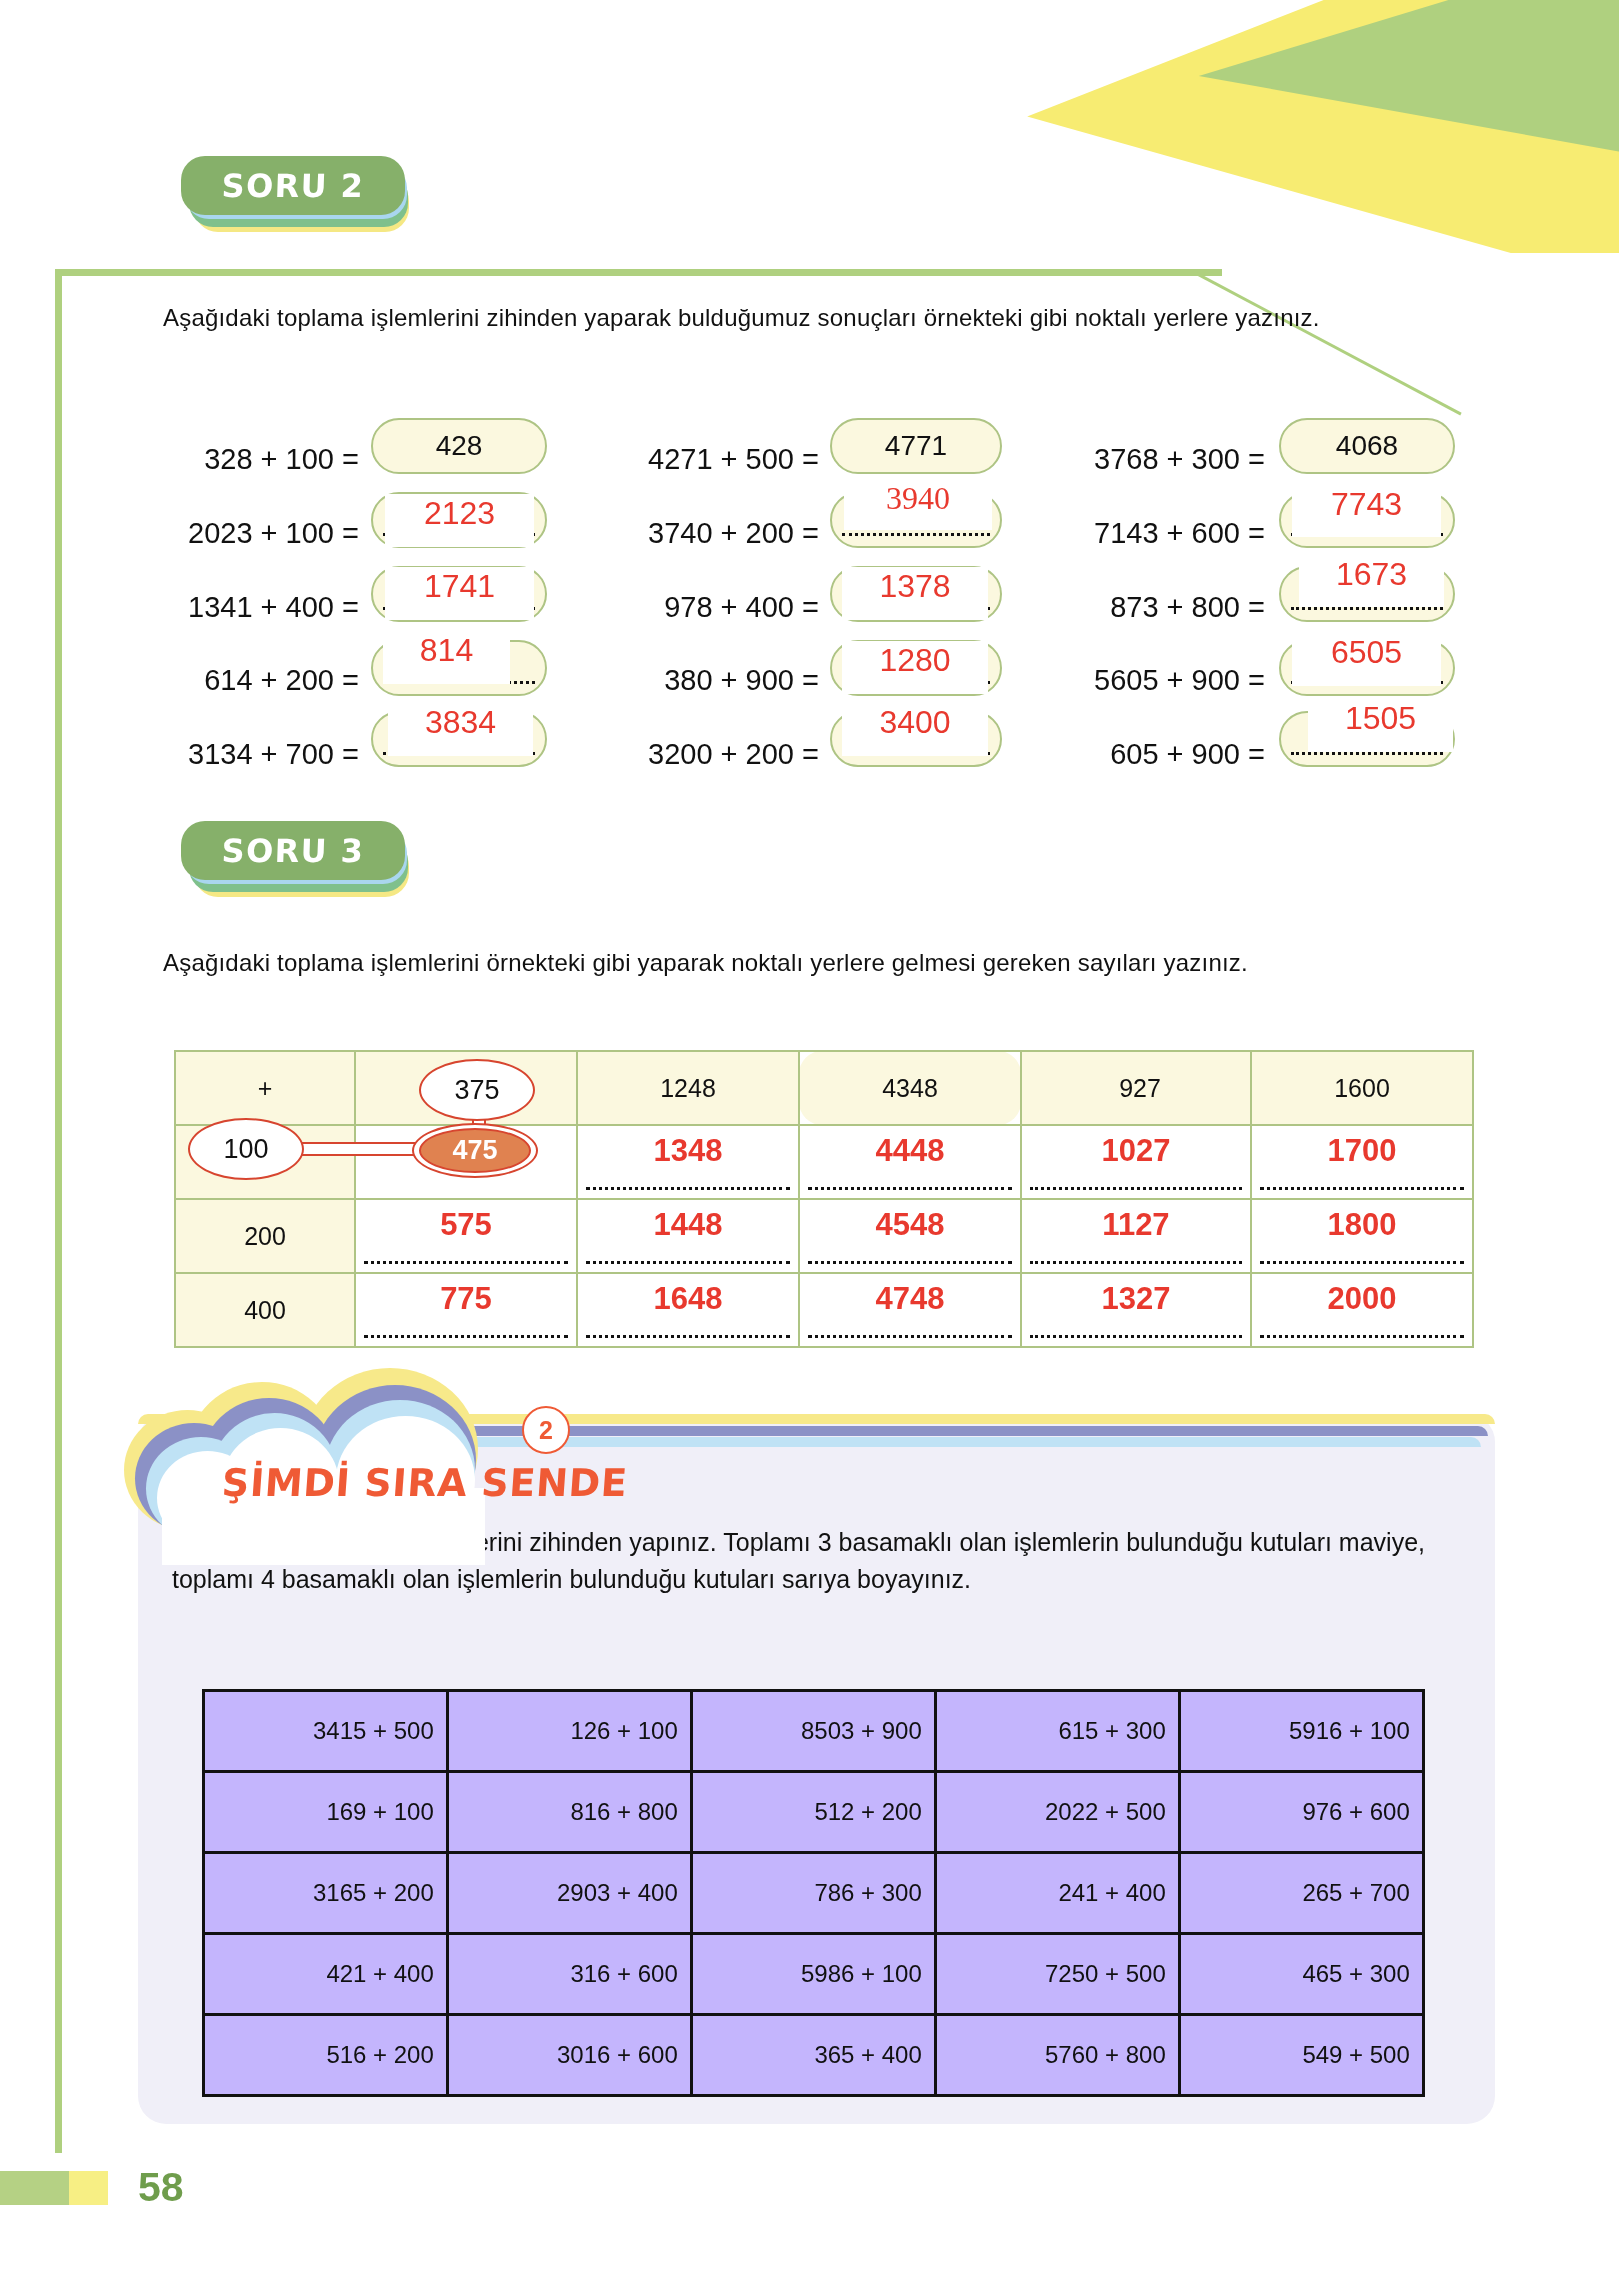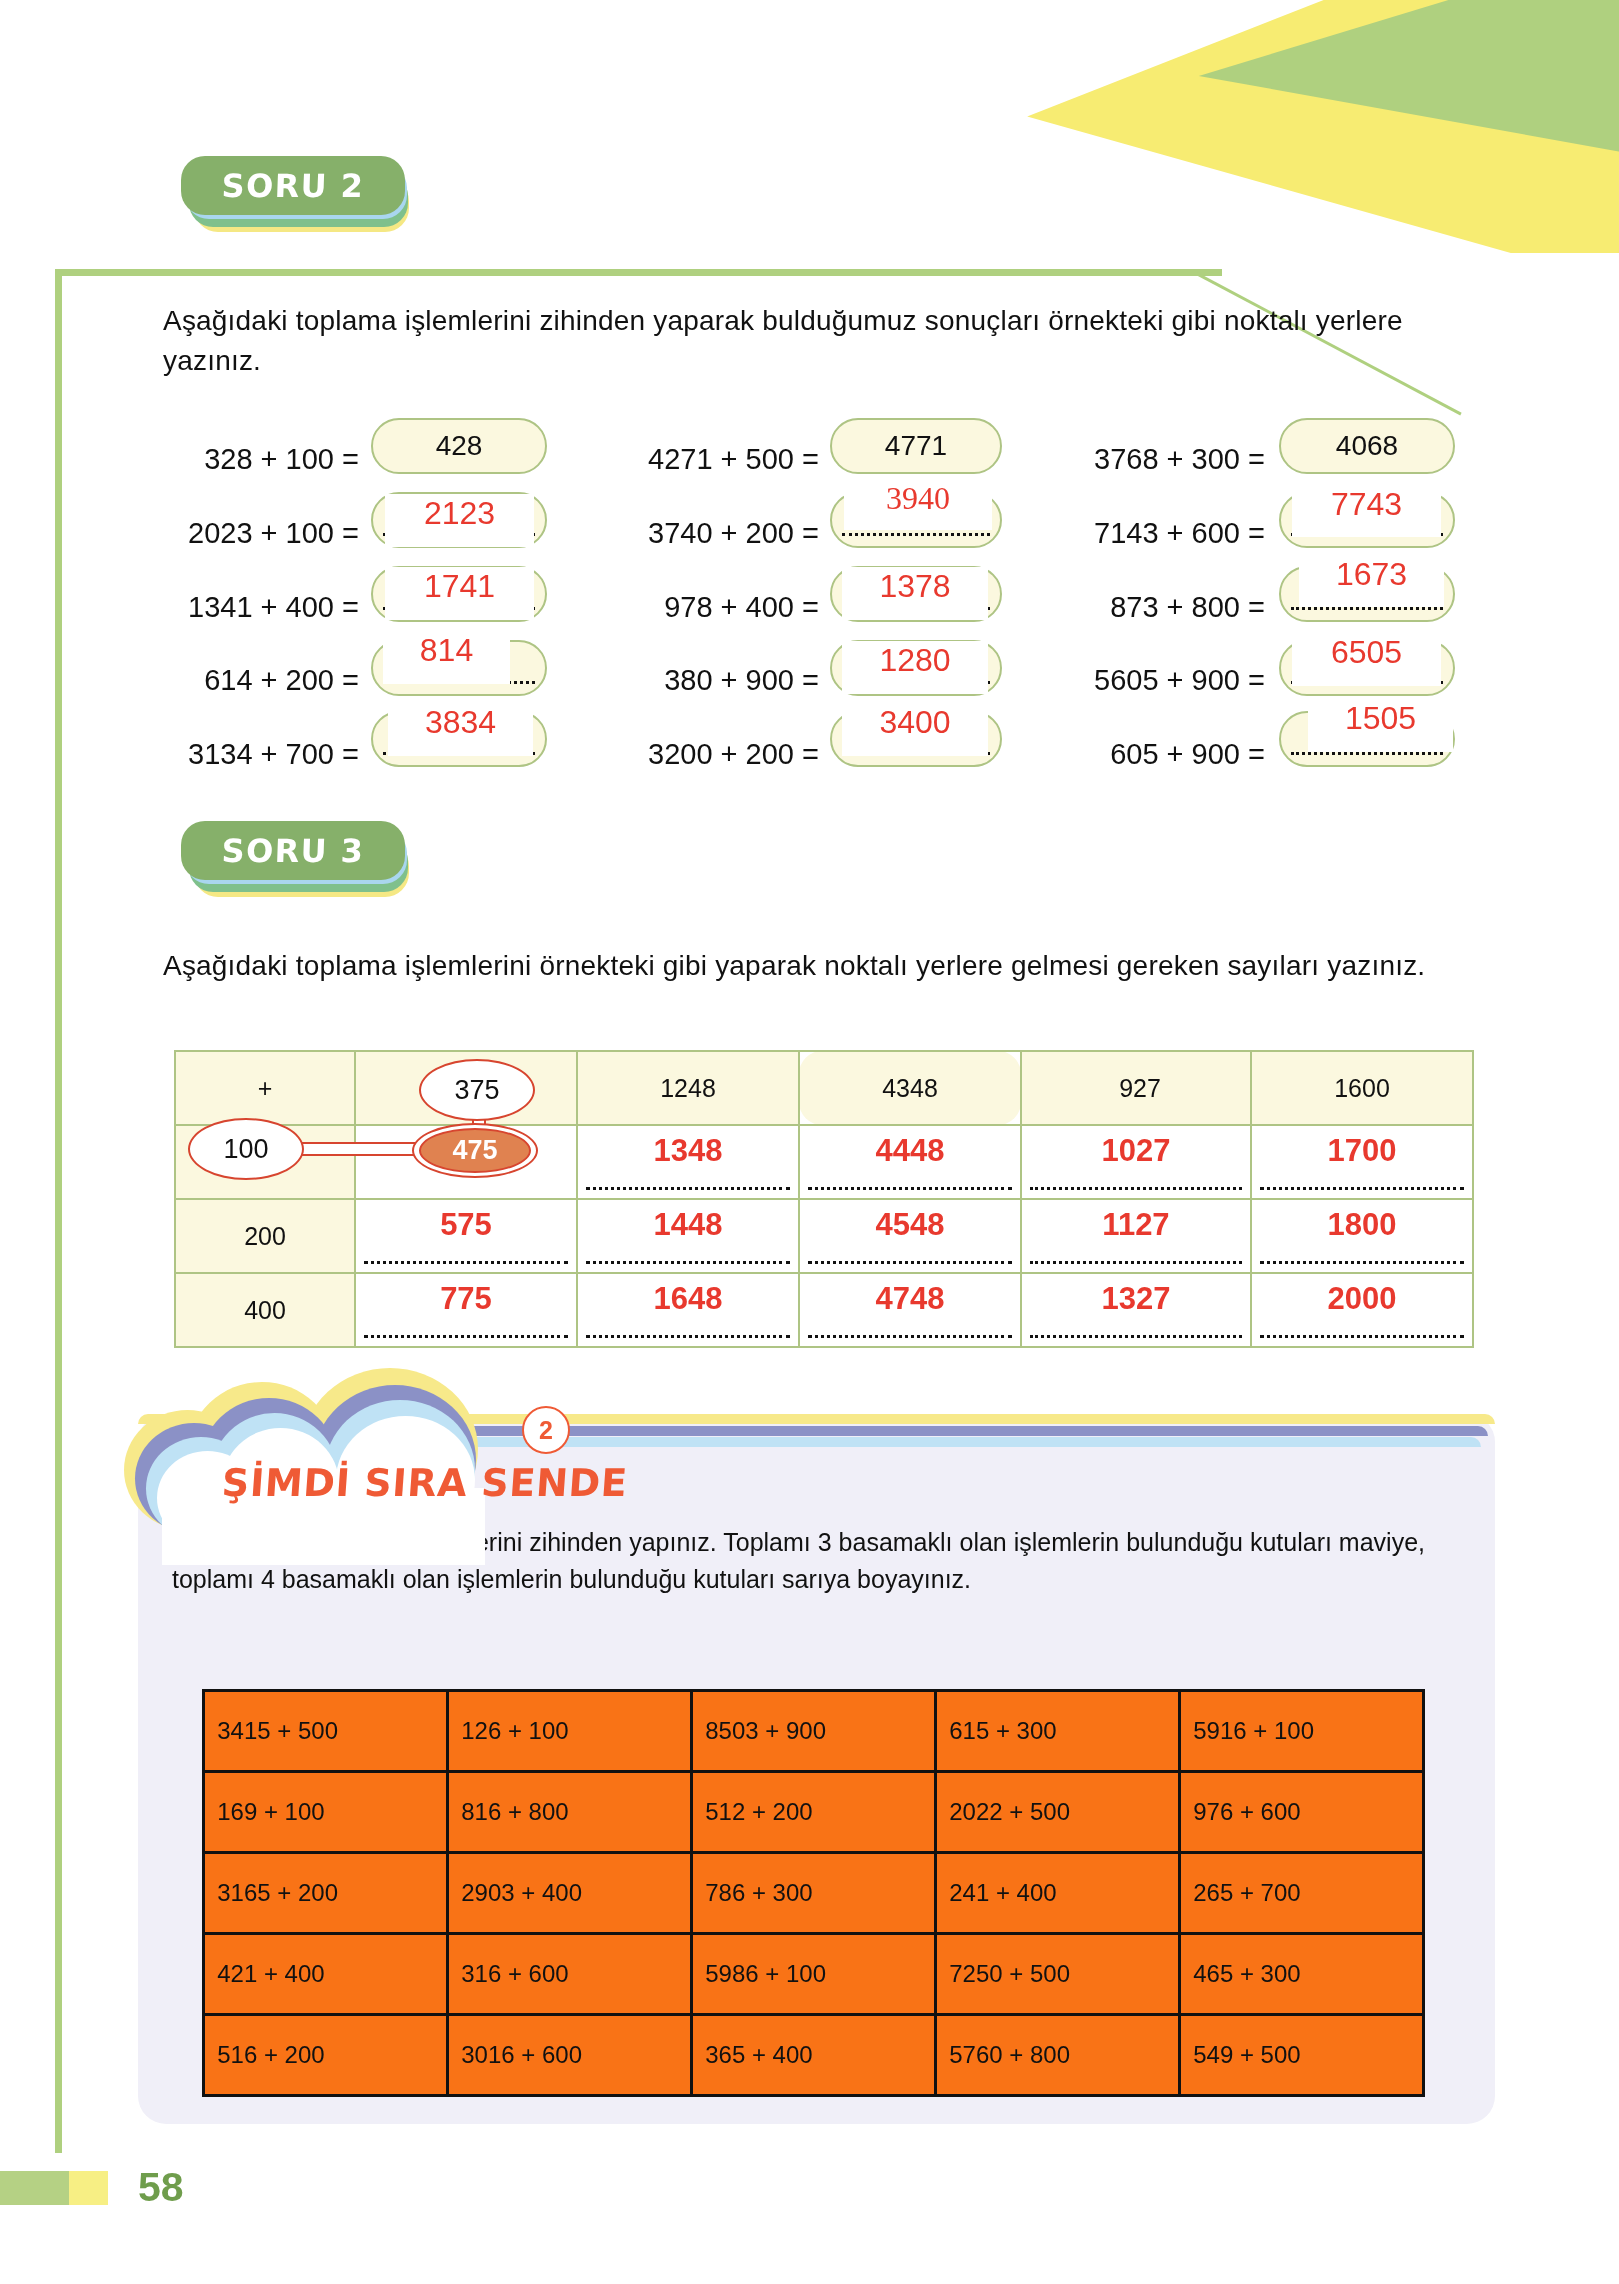--- a/index.html
+++ b/index.html
@@ -55,21 +55,21 @@
   .soru-badge .txt{
     position:absolute; left:0; top:0; width:224px; height:59px;
     display:flex; align-items:center; justify-content:center;
     color:#fff; font-size:32px; font-weight:bold; letter-spacing:1.4px;
     font-family:"DejaVu Sans", sans-serif;
     transform:skewX(-2deg);
   }
 
   .para{
     position:absolute; z-index:6;
-    font-size:28px; color:#111; line-height:1.42;
+    font-size:24px; color:#111; line-height:1.42;
     letter-spacing:0.2px;
   }
 
   
   .eq{ position:absolute; z-index:6; font-size:29px; color:#111; white-space:nowrap; text-align:right; }
   .pill{
     position:absolute; z-index:6;
     background:#fbf8df; border:2.8px solid #aec484; border-radius:31px;
     box-sizing:border-box;
   }
@@ -138,22 +138,22 @@
   .q1{
     position:absolute; z-index:10; font-size:25px; color:#111; line-height:1.48;
   }
   .q1 b{ font-weight:bold; }
 
   
   .grid{
     position:absolute; z-index:10; border-collapse:collapse; table-layout:fixed;
   }
   .grid td{
-    border:3.5px solid #111; height:76px; text-align:left; vertical-align:middle;
-    position:relative; background:#f97316;
+    border:3.5px solid #111; height:76px; text-align:right; vertical-align:middle;
+    position:relative; background:#c4b5fd;
   }
   .grid .chip{
     display:inline-block; padding:3.5px 11.2px; border-radius:18.3px;
     font-size:24px; color:#111; white-space:nowrap; position:relative;
   }
   .grid .chip .hl{
     position:absolute; left:0; right:0; top:4.2px; bottom:4.2px;
     border-radius:18.3px; z-index:-1;
   }
 </style>

